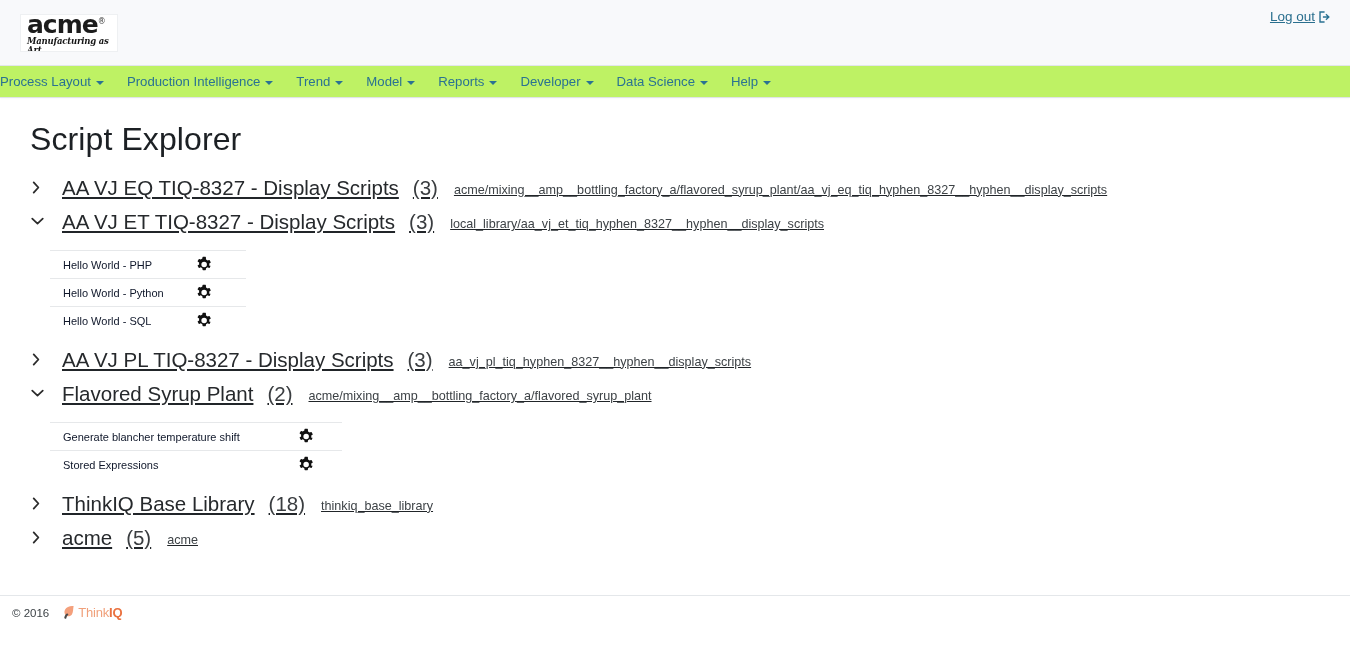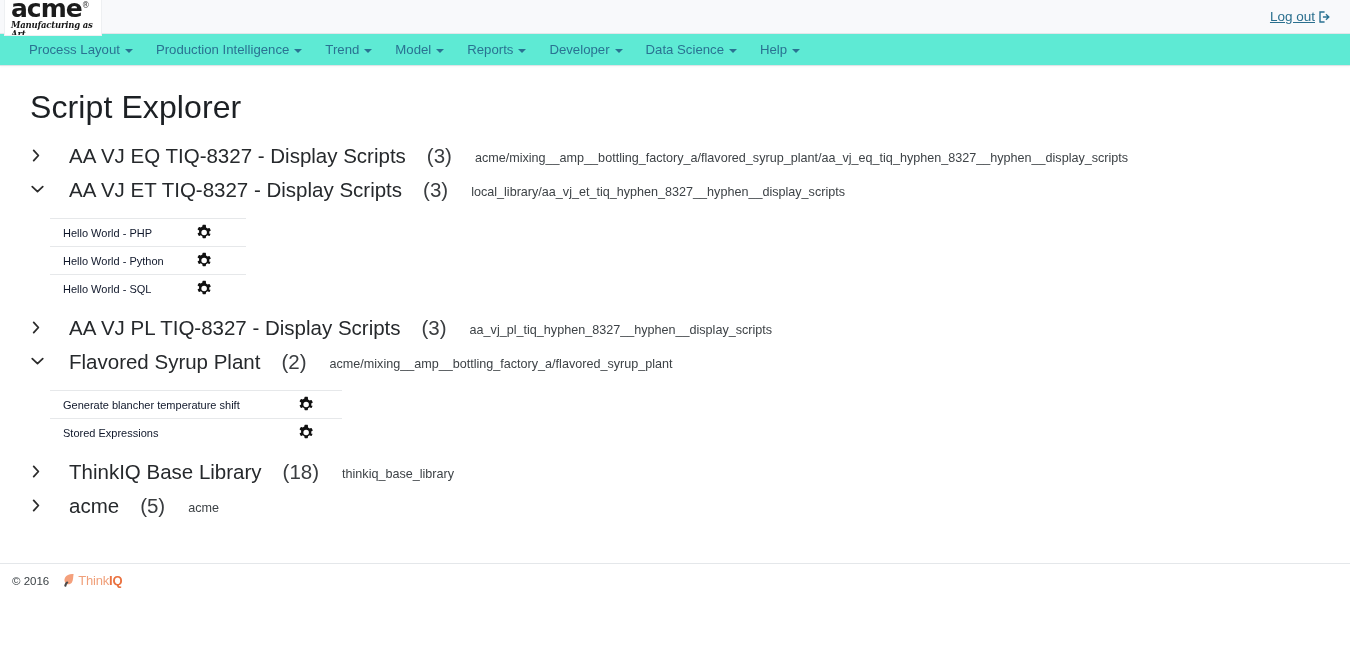--- a/index.html
+++ b/index.html
@@ -8,26 +8,26 @@
     margin: 0; padding: 0;
     width: 1350px; height: 647px;
     background: #ffffff;
     font-family: "Liberation Sans", sans-serif;
     color: #212529;
     overflow: hidden;
   }
 
   
   .brandbar {
-    height: 34px;
+    height: 66px;
     background: #f8f9fb;
     border-bottom: 1px solid #e3e6ea;
     display: flex;
     align-items: center;
-    padding: 0 4px;
+    padding: 0 20px;
     position: relative;
   }
   .logo-box {
     width: 98px; height: 38px;
     background: #ffffff;
     border: 1px solid #eef0f2;
     display: flex; flex-direction: column;
     justify-content: center;
     padding: 2px 4px 1px 6px;
     overflow: hidden;
@@ -71,25 +71,25 @@
   .logout-link {
     color: #2a6f8e;
     text-decoration: underline;
     cursor: pointer;
   }
   .logout-ico { display: inline-flex; align-items: center; }
 
   
   .navbar {
     height: 32px;
-    background: #5eead4;
+    background: #bef264;
     border-bottom: 1px solid #dfe3e6;
     display: flex;
     align-items: center;
-    padding-left: 29px;
+    padding-left: 0;
     box-shadow: 0 1px 2px rgba(0,0,0,0.03);
   }
   .nav-item {
     display: inline-flex;
     align-items: center;
     gap: 5px;
     font-size: 13.2px;
     color: #2a7292;
     padding: 4px 12px 4px 0;
     margin-right: 11px;
@@ -120,24 +120,25 @@
     margin: 0 0 14px 0;
     letter-spacing: 0.1px;
   }
 
   
   .tree { }
   .tree-node { }
   .node-header {
     display: flex;
     align-items: baseline;
-    gap: 15px;
+    gap: 8px;
     cursor: pointer;
     padding: 2px 0 3px 0;
     line-height: 26px;
+    text-decoration: underline;
   }
   .chev {
     width: 24px;
     flex: 0 0 24px;
     display: inline-flex;
     align-items: center;
     justify-content: flex-start;
     height: 26px;
     color: #2b2b2b;
   }

